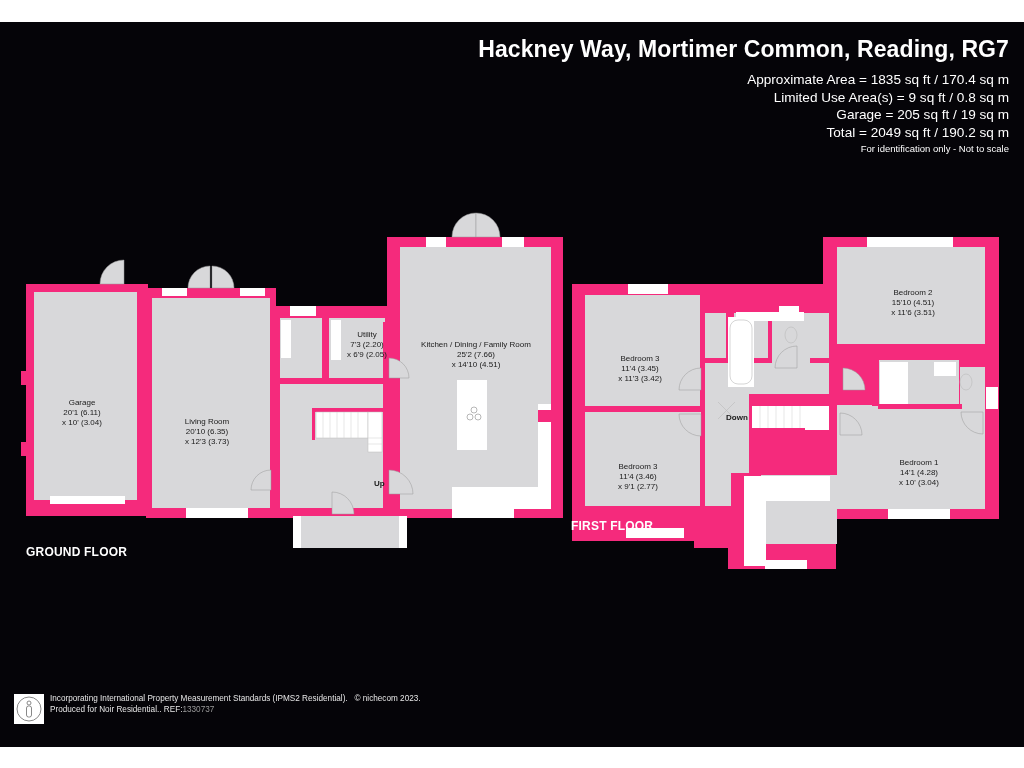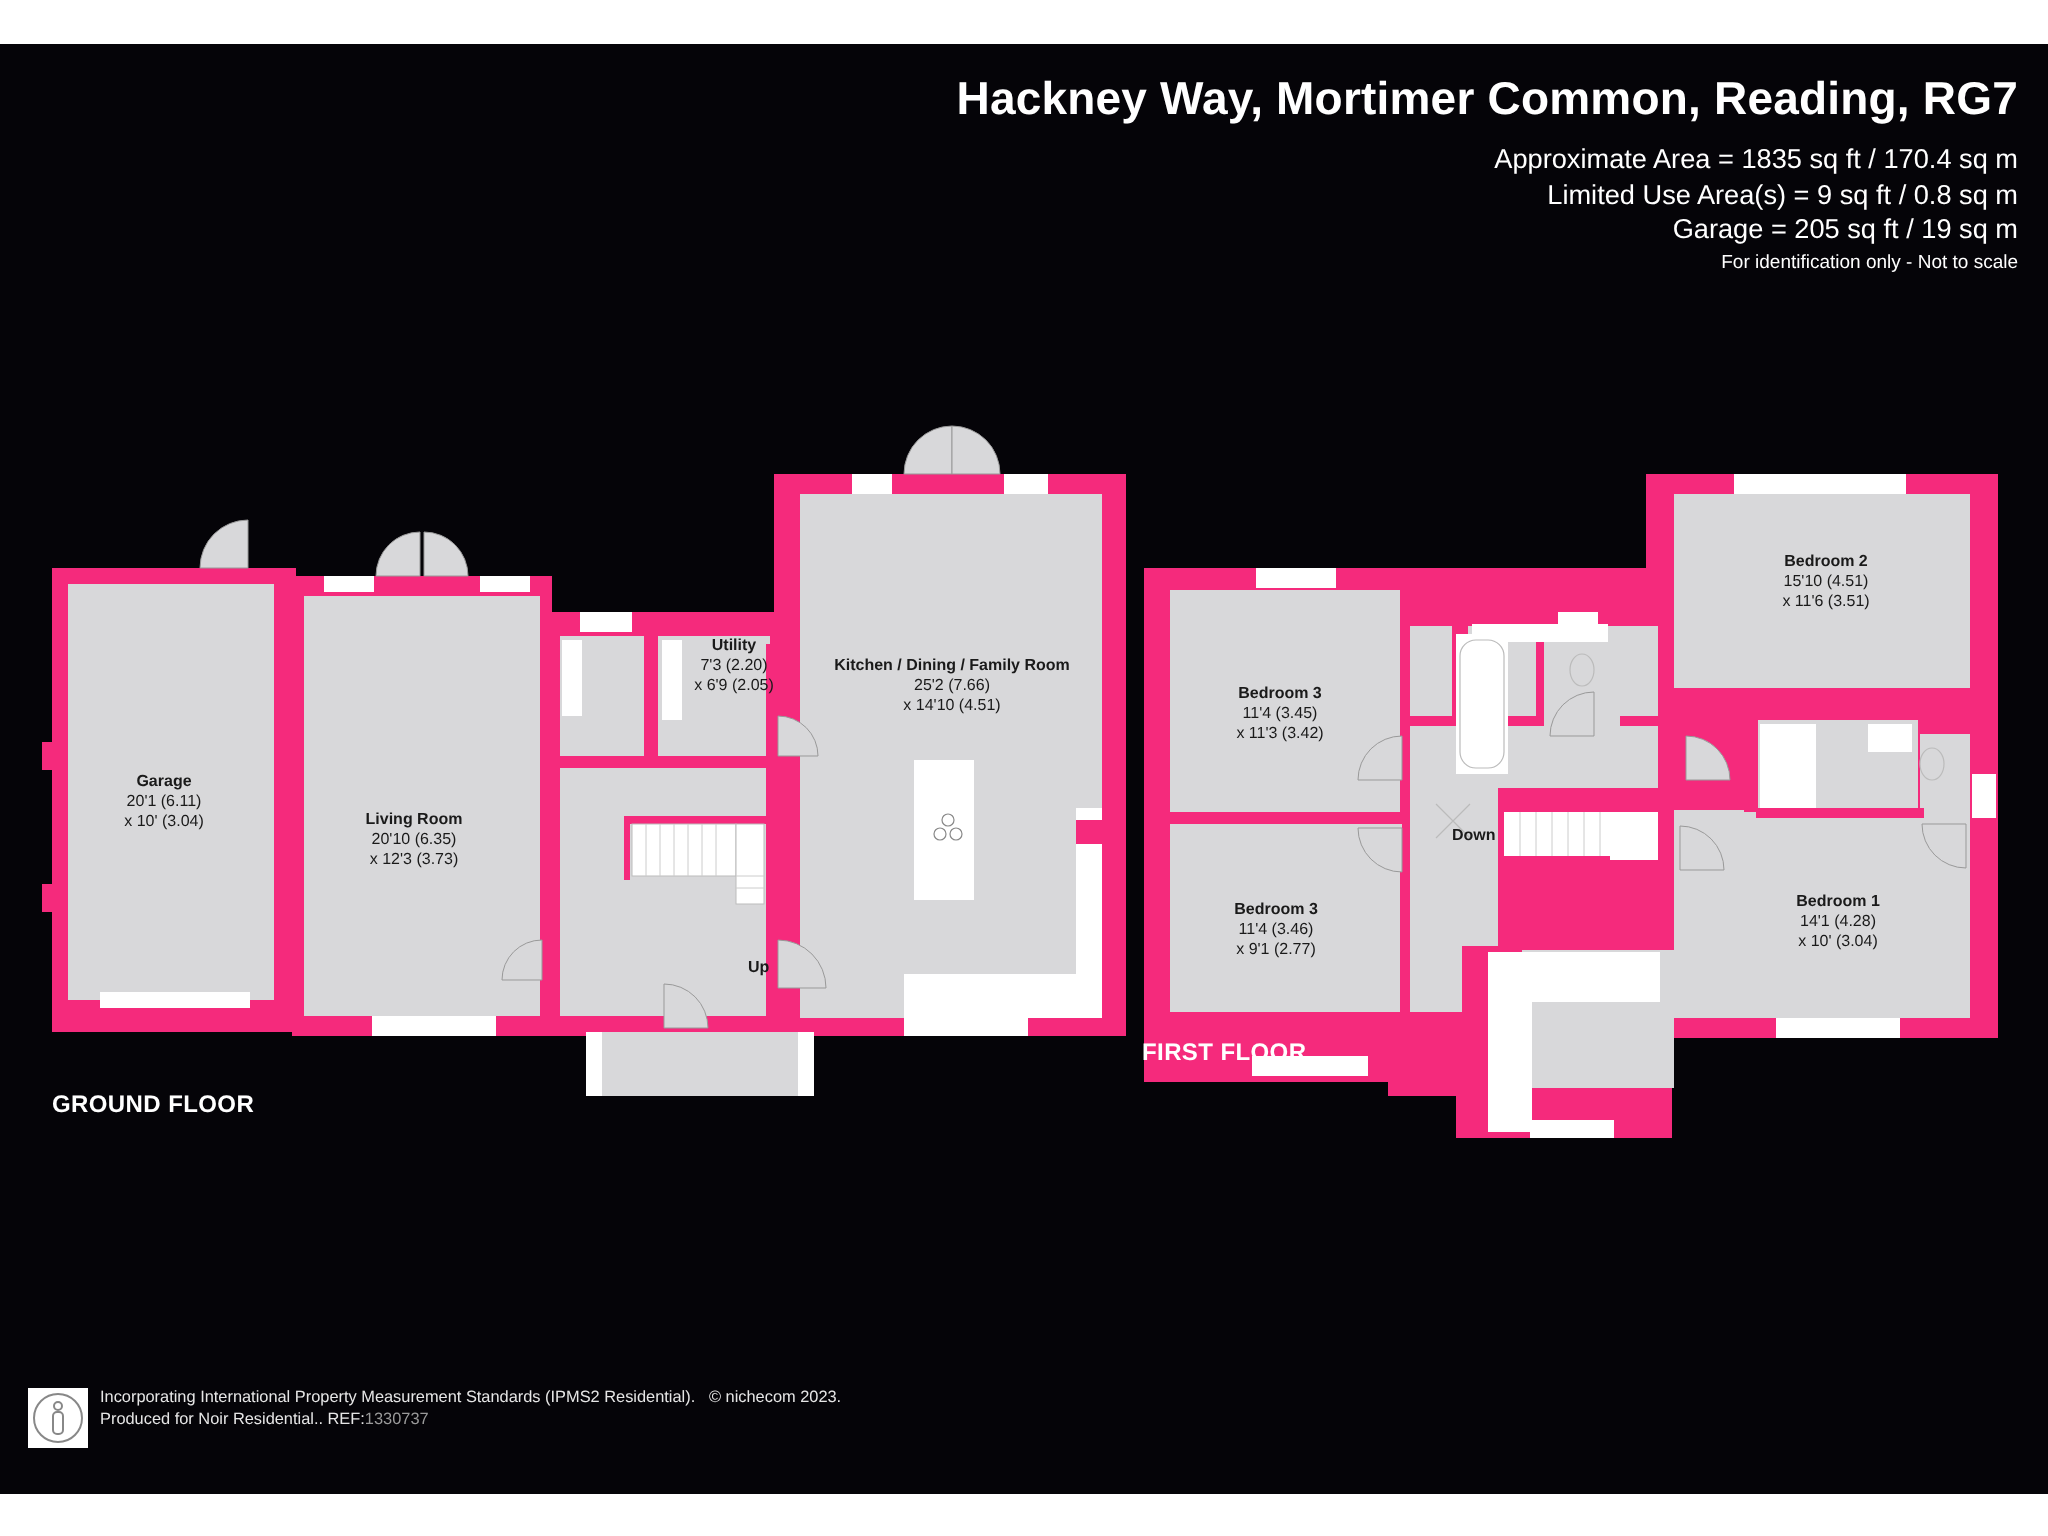--- a/index.html
+++ b/index.html
@@ -18,41 +18,42 @@
     .areas {
       position: absolute; right: 15px; top: 49px; text-align: right; color: #ffffff;
       font-size: 13.6px; line-height: 17.5px;
     }
     .areas .note { font-size: 9.5px; line-height: 16px; }
     .floor-label {
       position: absolute; color: #ffffff; font-weight: bold; font-size: 12px; letter-spacing: 0.2px;
     }
     svg.plan { position: absolute; left: 0; top: 0; }
     .room-label { position: absolute; text-align: center; color: #1a1a1a; font-size: 8px; line-height: 10px; white-space: nowrap; transform: translateX(-50%); }
-    .room-label .name { font-weight: bold; font-size: 8px; }
+    .room-label .name { font-weight: normal; font-size: 8px; margin-top: 12px; }
     .stair-label { position: absolute; color: #1a1a1a; font-size: 8px; font-weight: bold; }
     .footer {
       position: absolute; left: 14px; top: 672px; display: flex; align-items: flex-start; gap: 6px;
     }
     .footer .logo-box {
       width: 30px; height: 30px; background: #ffffff; display: flex; align-items: center; justify-content: center;
     }
     .footer .text { color: #e6e6e6; font-size: 8.2px; line-height: 10.5px; white-space: nowrap; }
     .footer .ref { color: #9a9a9a; }
   </style>
 </head>
 <body>
 
 <div class="sheet">
 
   <div class="title">Hackney Way, Mortimer Common, Reading, RG7</div>
   <div class="areas">
     <div>Approximate Area = 1835 sq ft / 170.4 sq m</div>
     <div>Limited Use Area(s) = 9 sq ft / 0.8 sq m</div>
     <div>Garage = 205 sq ft / 19 sq m</div>
+    <div>Total = 2049 sq ft / 190.2 sq m</div>
     <div class="note">For identification only - Not to scale</div>
   </div>
 
   <svg class="plan" width="1024" height="723" viewBox="0 0 1024 723">
     <g fill="#f52a7c">
 
       <rect x="26" y="262" width="122" height="232"></rect>
 
       <rect x="146" y="266" width="130" height="230"></rect>
 

